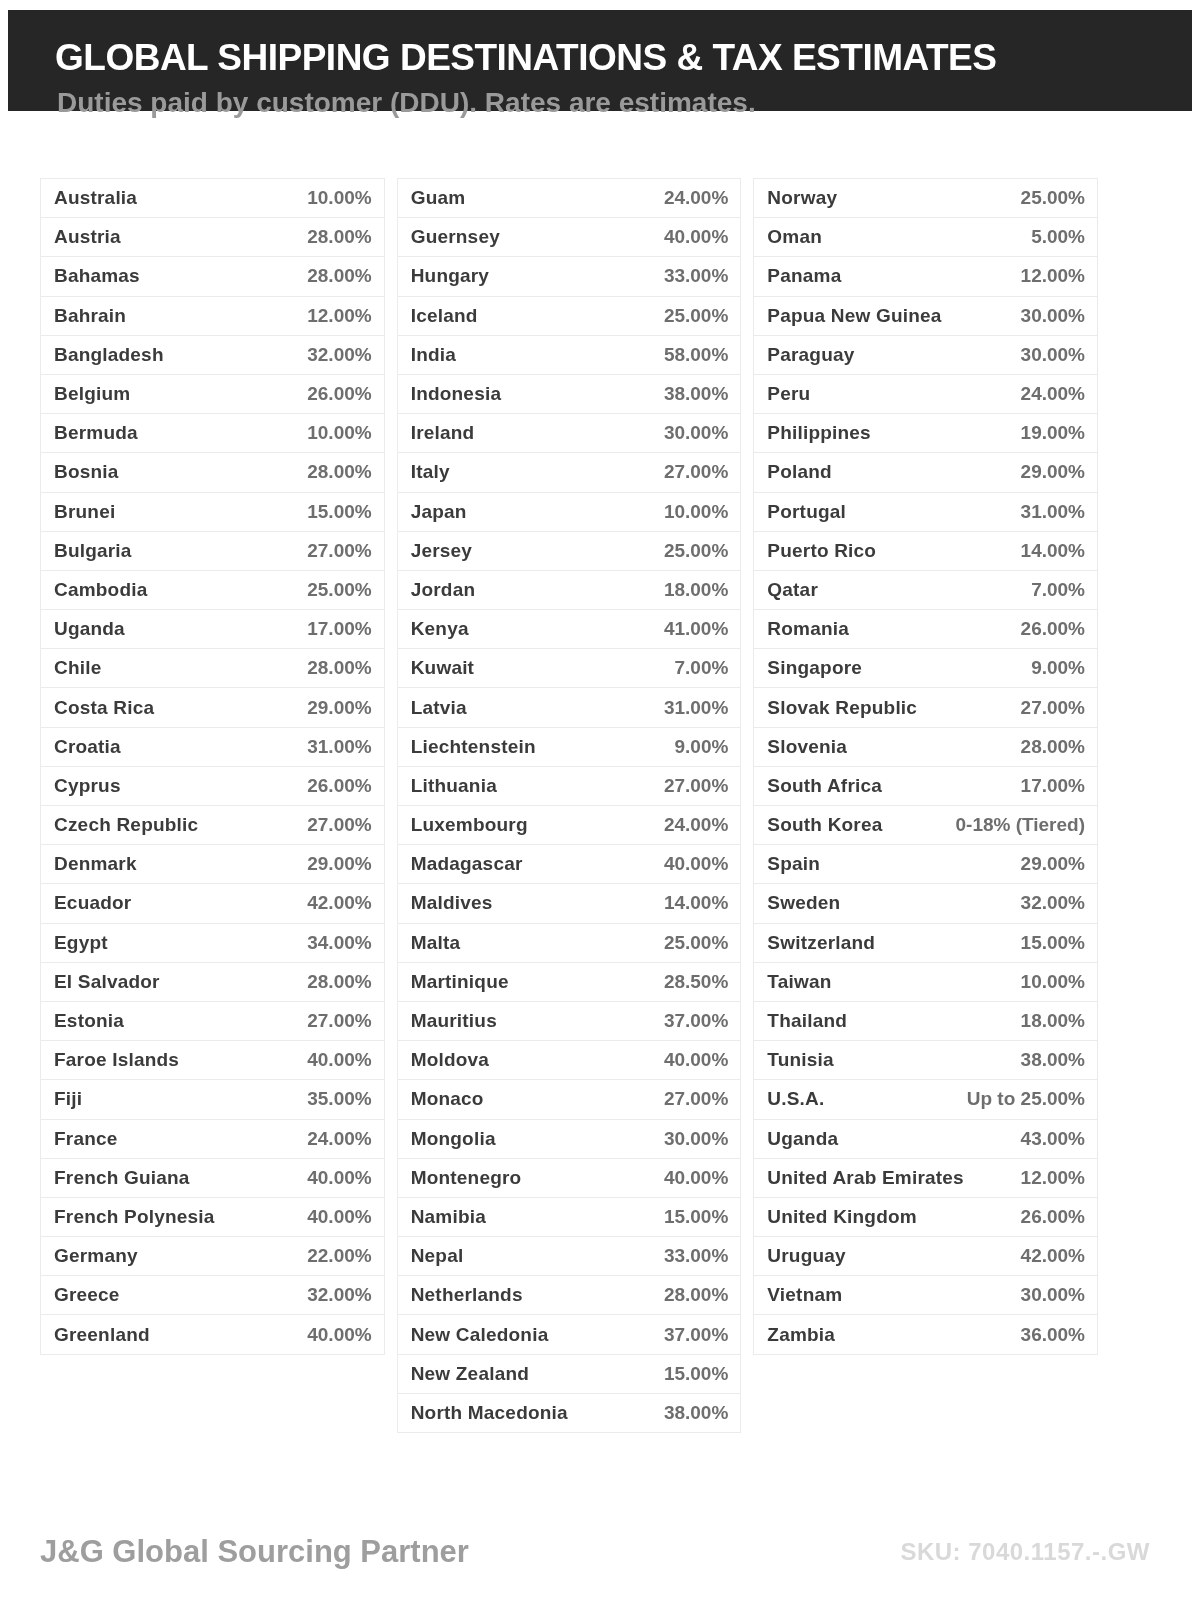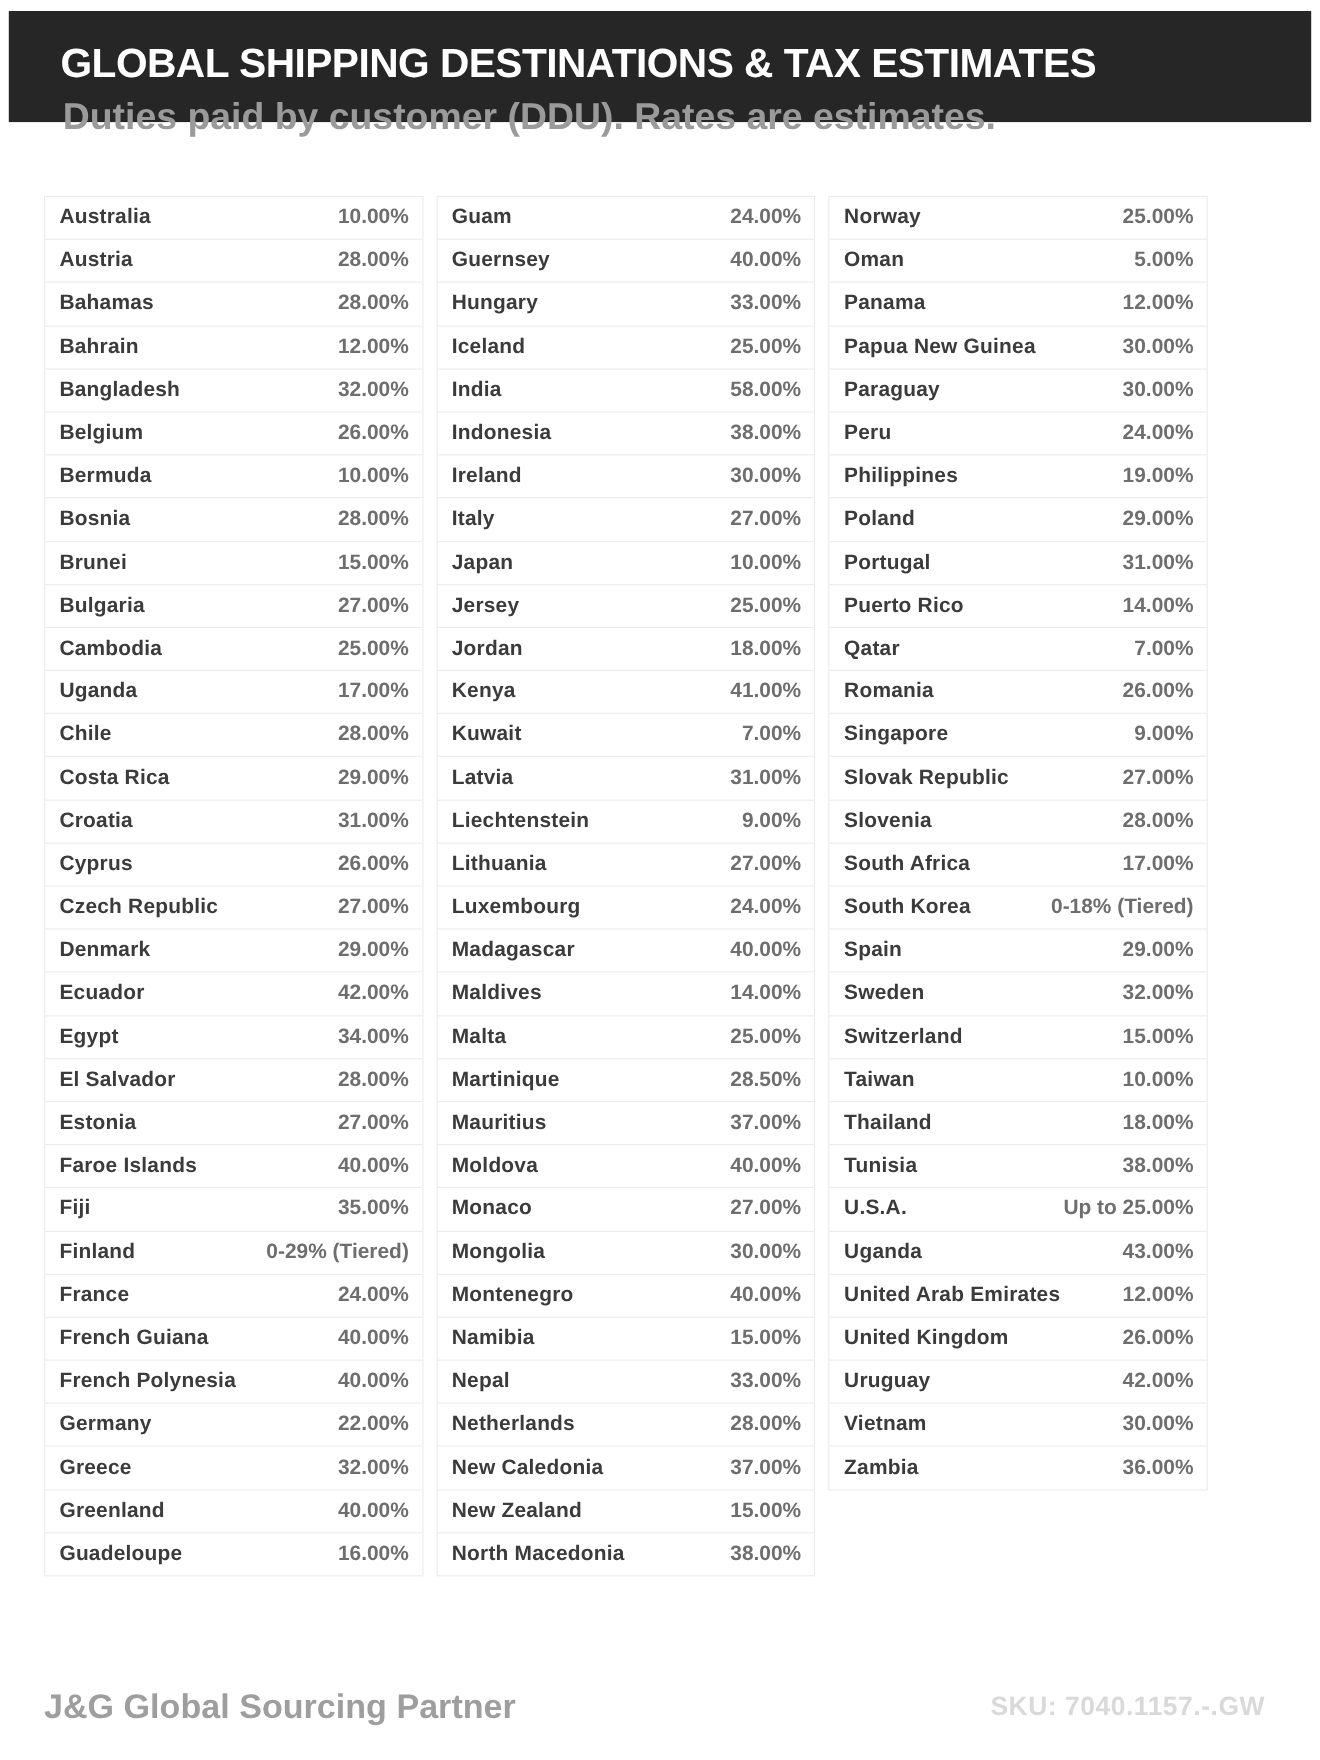--- a/index.html
+++ b/index.html
@@ -15,21 +15,21 @@
     position:absolute; left:8px; top:10px; width:1184px; height:101px;
     background:#262626;
     padding:27px 20px 0 47px;
   }
   .hero h1 {
     color:#ffffff; font-size:37px; font-weight:700;
     letter-spacing:-0.5px; white-space:nowrap;
   }
   .hero .sub {
     margin-top:8px; margin-left:2px;
-    color:#9a9a9a; font-size:34px; font-weight:700;
+    color:#9a9a9a; font-size:28px; font-weight:700;
   }
   .grid {
     position:absolute; left:40px; top:178px; width:1058px;
     display:flex; gap:12px; align-items:flex-start;
   }
   .col {
     flex:1 1 0;
     background:#ffffff;
     border:1px solid #ebebeb;
     border-bottom:none;
@@ -155,24 +155,20 @@
       </div>
       <div class="row">
         <span class="country">Faroe Islands</span>
         <span class="rate">40.00%</span>
       </div>
       <div class="row">
         <span class="country">Fiji</span>
         <span class="rate">35.00%</span>
       </div>
       <div class="row">
-        <span class="country">Finland</span>
-        <span class="rate">0-29% (Tiered)</span>
-      </div>
-      <div class="row">
         <span class="country">France</span>
         <span class="rate">24.00%</span>
       </div>
       <div class="row">
         <span class="country">French Guiana</span>
         <span class="rate">40.00%</span>
       </div>
       <div class="row">
         <span class="country">French Polynesia</span>
         <span class="rate">40.00%</span>
@@ -181,24 +177,20 @@
         <span class="country">Germany</span>
         <span class="rate">22.00%</span>
       </div>
       <div class="row">
         <span class="country">Greece</span>
         <span class="rate">32.00%</span>
       </div>
       <div class="row">
         <span class="country">Greenland</span>
         <span class="rate">40.00%</span>
-      </div>
-      <div class="row">
-        <span class="country">Guadeloupe</span>
-        <span class="rate">16.00%</span>
       </div>
     </section>
   <section class="col">
       <div class="row">
         <span class="country">Guam</span>
         <span class="rate">24.00%</span>
       </div>
       <div class="row">
         <span class="country">Guernsey</span>
         <span class="rate">40.00%</span>

